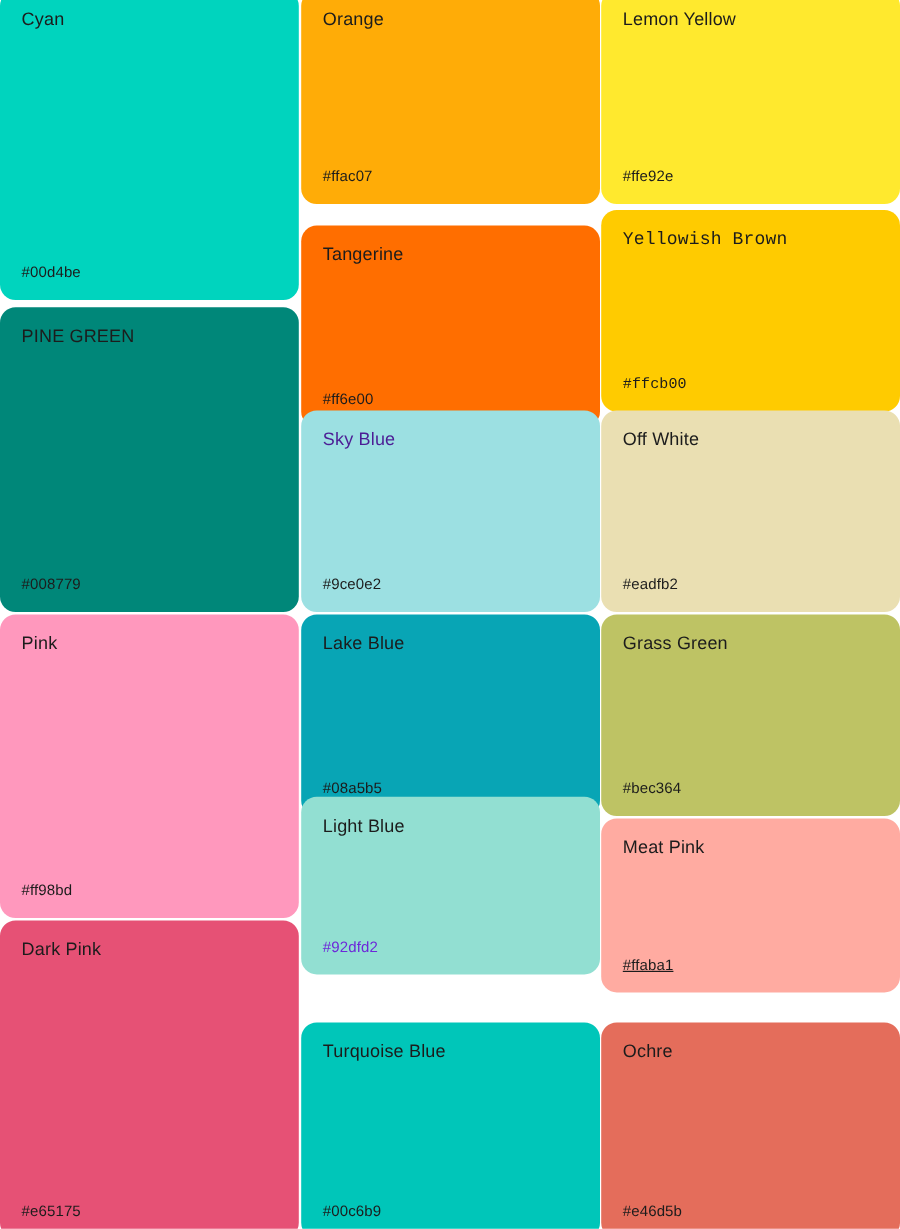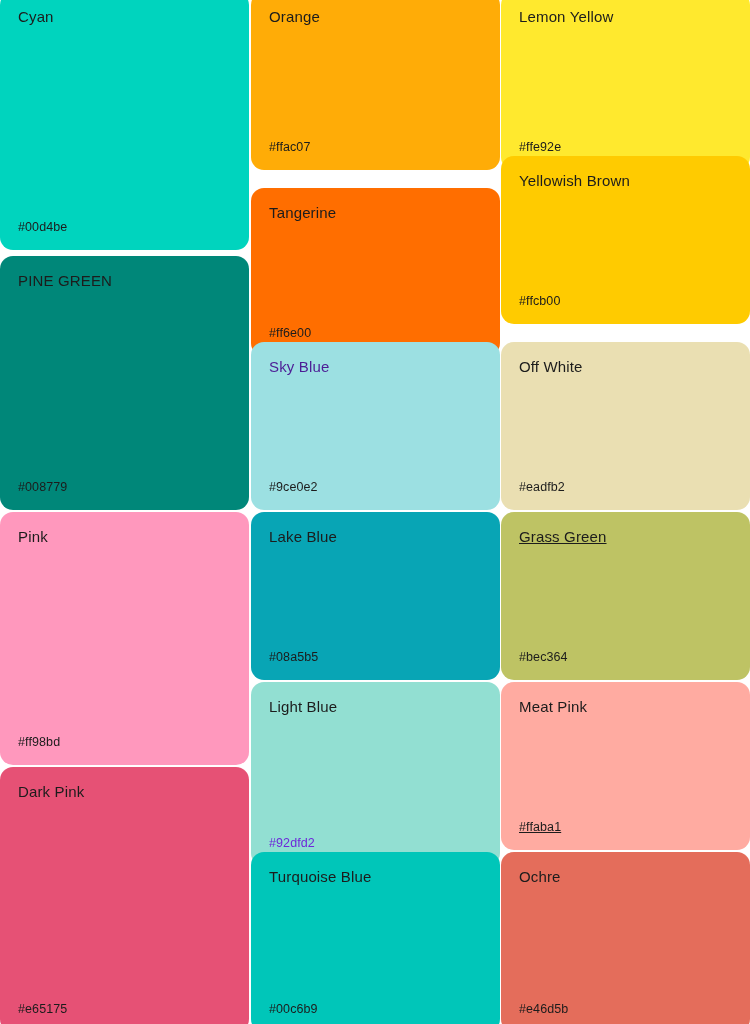--- a/index.html
+++ b/index.html
@@ -94,47 +94,47 @@
         <div class="swatch-hex" style="color: rgb(28, 28, 28);">#ff6e00</div>
       </div>
       <div class="swatch" style="top: 342px; height: 168px; background: rgb(156, 224, 226); border-radius: 13px;">
         <div class="swatch-name" style="color: #4c1d95;">Sky Blue</div>
         <div class="swatch-hex" style="color: rgb(28, 28, 28);">#9ce0e2</div>
       </div>
       <div class="swatch" style="top: 512px; height: 168px; background: rgb(8, 165, 181); border-radius: 13px;">
         <div class="swatch-name" style="color: rgb(28, 28, 28);">Lake Blue</div>
         <div class="swatch-hex" style="color: rgb(28, 28, 28);">#08a5b5</div>
       </div>
-      <div class="swatch" style="top: 682px; height: 184px; background: rgb(146, 223, 210); border-radius: 13px;">
+      <div class="swatch" style="top: 664px; height: 148px; background: rgb(146, 223, 210); border-radius: 13px;">
         <div class="swatch-name" style="color: rgb(28, 28, 28);">Light Blue</div>
         <div class="swatch-hex" style="color: #6d28d9;">#92dfd2</div>
       </div>
       <div class="swatch" style="top: 852px; height: 180px; background: rgb(0, 198, 185); border-radius: 13px;">
         <div class="swatch-name" style="color: rgb(28, 28, 28);">Turquoise Blue</div>
         <div class="swatch-hex" style="color: rgb(28, 28, 28);">#00c6b9</div>
       </div>
     </div>
   <div class="column col-right">
       <div class="swatch" style="top: -8px; height: 178px; background: rgb(255, 233, 46); border-radius: 13px;">
         <div class="swatch-name" style="color: rgb(28, 28, 28);">Lemon Yellow</div>
         <div class="swatch-hex" style="color: rgb(28, 28, 28);">#ffe92e</div>
       </div>
-      <div class="swatch" style="top: 156px; height: 168px; background: rgb(255, 203, 0); border-radius: 13px;">
+      <div class="swatch" style="top: 175px; height: 168px; background: rgb(255, 203, 0); border-radius: 13px; font-family: Liberation Mono, monospace;">
         <div class="swatch-name" style="color: rgb(28, 28, 28);">Yellowish Brown</div>
         <div class="swatch-hex" style="color: rgb(28, 28, 28);">#ffcb00</div>
       </div>
       <div class="swatch" style="top: 342px; height: 168px; background: rgb(234, 223, 178); border-radius: 13px;">
         <div class="swatch-name" style="color: rgb(28, 28, 28);">Off White</div>
         <div class="swatch-hex" style="color: rgb(28, 28, 28);">#eadfb2</div>
       </div>
       <div class="swatch" style="top: 512px; height: 168px; background: rgb(190, 195, 100); border-radius: 13px;">
-        <div class="swatch-name" style="color: rgb(28, 28, 28); text-decoration: underline;">Grass Green</div>
+        <div class="swatch-name" style="color: rgb(28, 28, 28);">Grass Green</div>
         <div class="swatch-hex" style="color: rgb(28, 28, 28);">#bec364</div>
       </div>
-      <div class="swatch" style="top: 682px; height: 168px; background: rgb(255, 171, 161); border-radius: 13px;">
+      <div class="swatch" style="top: 682px; height: 145px; background: rgb(255, 171, 161); border-radius: 13px;">
         <div class="swatch-name" style="color: rgb(28, 28, 28);">Meat Pink</div>
         <div class="swatch-hex" style="color: rgb(28, 28, 28); text-decoration: underline;">#ffaba1</div>
       </div>
       <div class="swatch" style="top: 852px; height: 180px; background: rgb(228, 109, 91); border-radius: 13px;">
         <div class="swatch-name" style="color: rgb(28, 28, 28);">Ochre</div>
         <div class="swatch-hex" style="color: rgb(28, 28, 28);">#e46d5b</div>
       </div>
     </div>
 </div>
 

